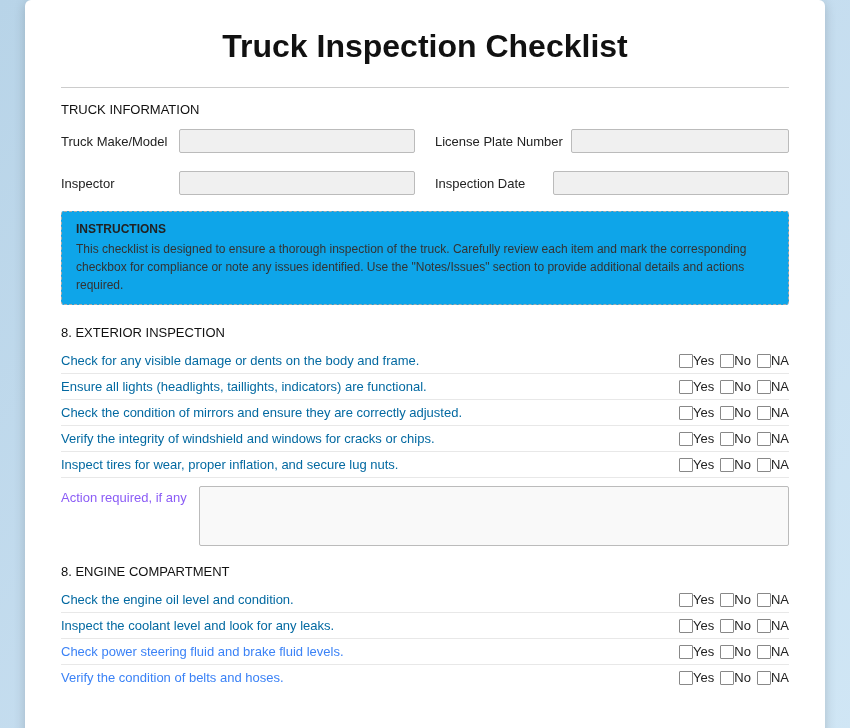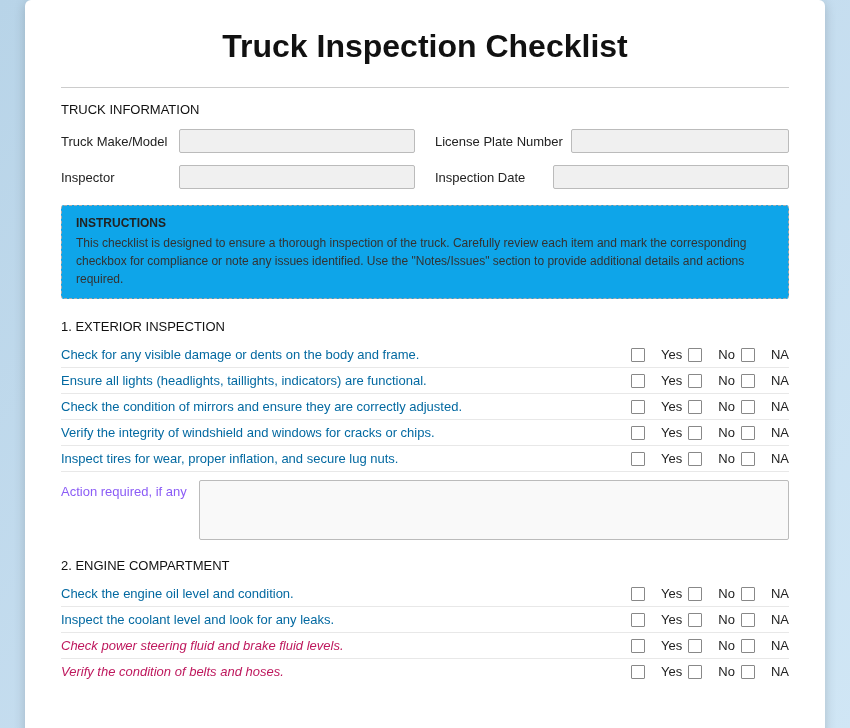--- a/index.html
+++ b/index.html
@@ -42,21 +42,21 @@
     .section-title {
       font-weight: 400;
       font-size: 13px;
       margin-bottom: 12px;
       color: #111;
     }
 
     .truck-info-grid {
       display: grid;
       grid-template-columns: 1fr 1fr;
-      gap: 12px 20px;
+      gap: 18px 20px;
       margin-bottom: 16px;
     }
 
     .field-row {
       display: flex;
       align-items: center;
       gap: 8px;
     }
 
     .field-label {
@@ -116,36 +116,35 @@
     }
 
     .item-text {
       flex: 1;
       font-size: 13px;
       color: #0369a1;
       padding-right: 12px;
     }
 
     .item-text.dimmed {
-      color: #be185d;
-      font-style: italic;
+      color: #3b82f6;
     }
 
     .check-options {
       display: flex;
       align-items: center;
       gap: 6px;
       min-width: 180px;
       justify-content: flex-end;
     }
 
     .check-group {
       display: flex;
       align-items: center;
-      gap: 16px;
+      gap: 0;
     }
 
     .check-group input[type="checkbox"] {
       width: 14px;
       height: 14px;
       border: 1px solid #888;
       appearance: none;
       -webkit-appearance: none;
       background: #fff;
       cursor: pointer;
@@ -215,21 +214,21 @@
     </div>
   </div>
 
   <div class="instructions-box">
     <div class="inst-title">INSTRUCTIONS</div>
     <div class="inst-text">This checklist is designed to ensure a thorough inspection of the truck. Carefully review each item and mark the corresponding checkbox for compliance or note any issues identified. Use the "Notes/Issues" section to provide additional details and actions required.</div>
   </div>
 
   <div id="sections-container">
       <div class="checklist-section">
-        <div class="section-title">1. EXTERIOR INSPECTION</div>
+        <div class="section-title">8. EXTERIOR INSPECTION</div>
         <div class="checklist-item-row">
           <span class="item-text">Check for any visible damage or dents on the body and frame.</span>
           <div class="check-options">
             <div class="check-group">
               <input type="checkbox" id="ext-1-yes" style="">
               <label for="ext-1-yes">Yes</label>
             </div>
             <div class="check-group">
               <input type="checkbox" id="ext-1-no" style="">
               <label for="ext-1-no">No</label>
@@ -307,21 +306,21 @@
               <label for="ext-5-na">NA</label>
             </div>
           </div>
         </div>
         <div class="action-row">
           <span class="action-label">Action required, if any</span>
           <textarea class="action-textarea" style=""></textarea>
         </div>
       </div>
       <div class="checklist-section">
-        <div class="section-title">2. ENGINE COMPARTMENT</div>
+        <div class="section-title">8. ENGINE COMPARTMENT</div>
         <div class="checklist-item-row">
           <span class="item-text">Check the engine oil level and condition.</span>
           <div class="check-options">
             <div class="check-group">
               <input type="checkbox" id="eng-1-yes" style="">
               <label for="eng-1-yes">Yes</label>
             </div>
             <div class="check-group">
               <input type="checkbox" id="eng-1-no" style="">
               <label for="eng-1-no">No</label>

